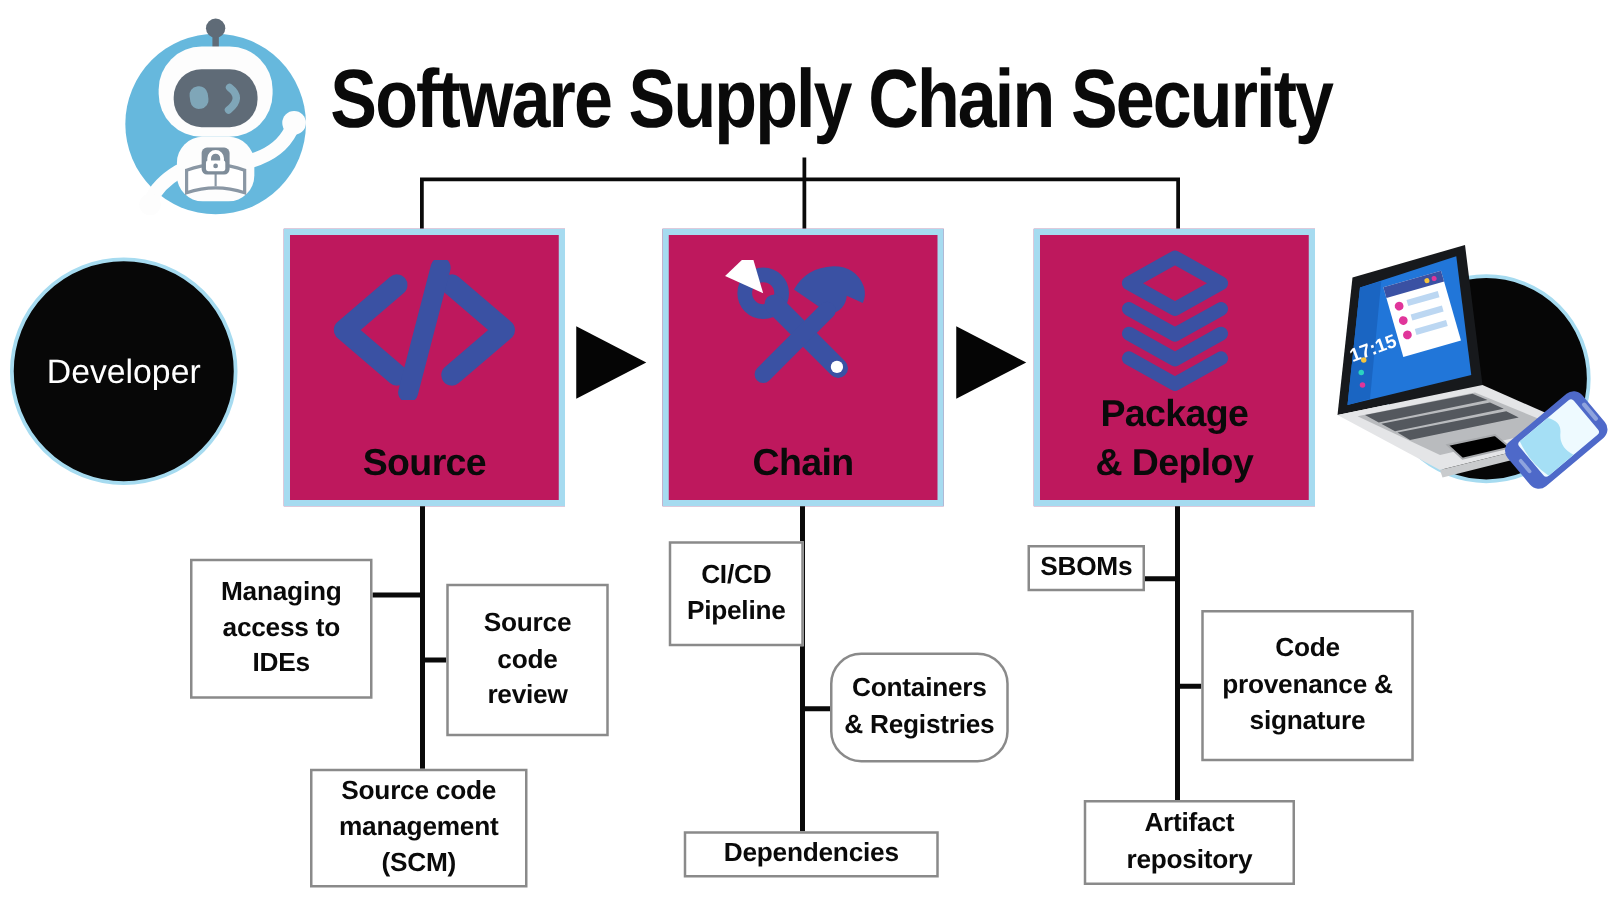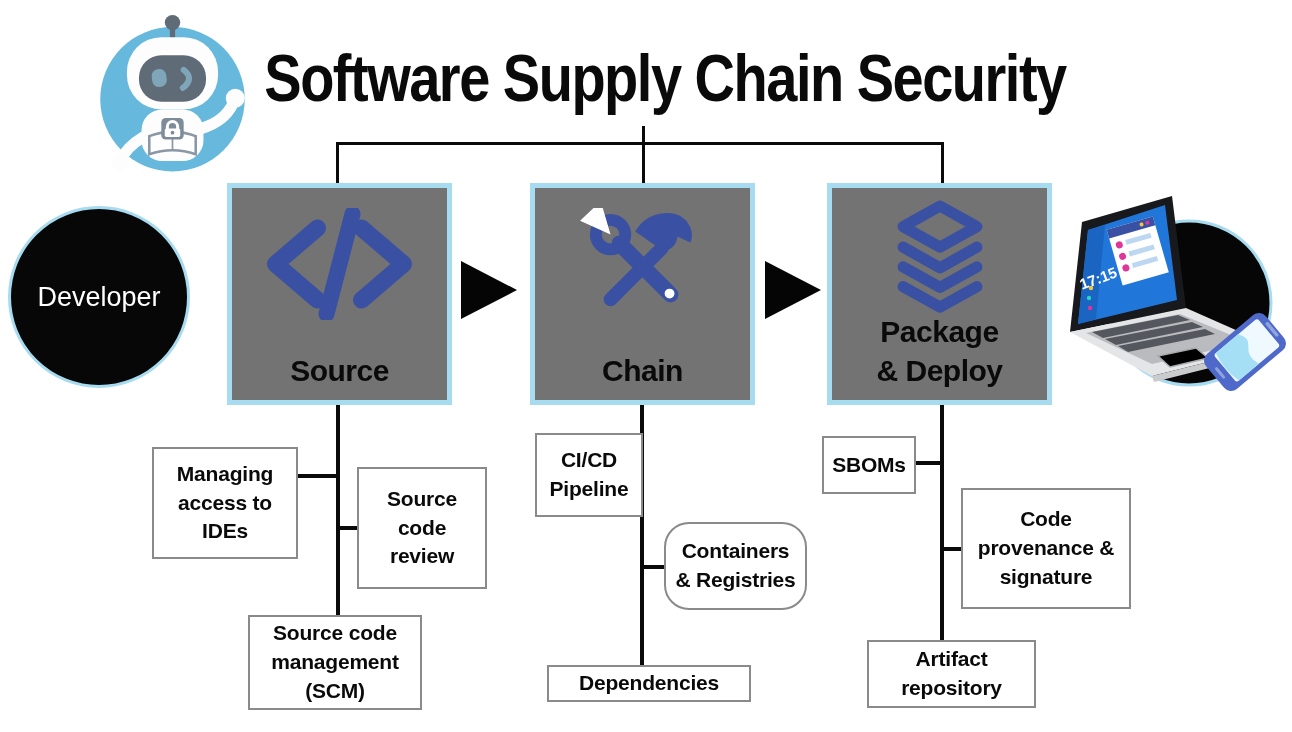--- a/index.html
+++ b/index.html
@@ -33,21 +33,21 @@
   .title{position:absolute;left:225px;top:40px;width:880px;text-align:center;
     font-size:56px;font-weight:800;letter-spacing:-1.5px;color:var(--ink);
     transform:scaleY(1.18);transform-origin:top center;white-space:nowrap;}
 
   
   .dev{position:absolute;left:8px;top:206px;width:182px;height:182px;border-radius:50%;
     background:#070707;border:3px solid var(--lblue);box-sizing:border-box;
     display:flex;align-items:center;justify-content:center;color:#fff;font-size:27px;font-weight:400;}
 
   
-  .stage{position:absolute;top:183px;width:225px;height:222px;background:#737373;
+  .stage{position:absolute;top:183px;width:225px;height:222px;background:#be185d;
     border:5px solid var(--lblue);box-sizing:border-box;display:flex;flex-direction:column;
     align-items:center;justify-content:space-between;padding:20px 18px 10px;}
   #stage-source{left:227px;}
   #stage-build{left:530px;}
   #stage-package{left:827px;padding-top:12px;}
   .stage .lbl{font-weight:800;font-size:30px;color:var(--ink);text-align:center;
     white-space:pre-line;line-height:1.28;letter-spacing:-0.5px;}
 
   
   .arrow{position:absolute;width:0;height:0;border-top:29px solid transparent;
@@ -59,21 +59,21 @@
   .sub{position:absolute;background:#fff;border:2px solid var(--gray-border);box-sizing:border-box;
     display:flex;align-items:center;justify-content:center;text-align:center;
     font-weight:700;font-size:21px;color:var(--ink);white-space:pre-line;
     line-height:1.38;letter-spacing:-0.2px;padding:2px;}
   #sub-s1{left:152px;top:419px;width:146px;height:112px;margin-top:28px;}
   #sub-s2{left:357px;top:467px;width:130px;height:122px;}
   #sub-s3{left:248px;top:615px;width:174px;height:95px;}
   #sub-b1{left:516px;top:433px;width:108px;height:84px;margin-left:19px;}
   #sub-b2{left:664px;top:522px;width:143px;height:88px;border-radius:25px;}
   #sub-b3{left:547px;top:665px;width:204px;height:37px;}
-  #sub-p1{left:822px;top:436px;width:94px;height:58px;}
+  #sub-p1{left:822px;top:436px;width:94px;height:37px;}
   #sub-p2{left:961px;top:488px;width:170px;height:121px;}
   #sub-p3{left:867px;top:640px;width:169px;height:68px;}
 
   
   .mascot-svg{position:absolute;left:85px;top:8px;width:175px;height:172px;}
   .devices-svg{position:absolute;left:1056px;top:186px;width:236px;height:228px;}
   .acc-s{stroke:var(--accent);fill:none;}
   .acc-f{fill:var(--accent);}
   .m-bg{fill:var(--mascot);}
   .lb-s{stroke:var(--lblue);}

